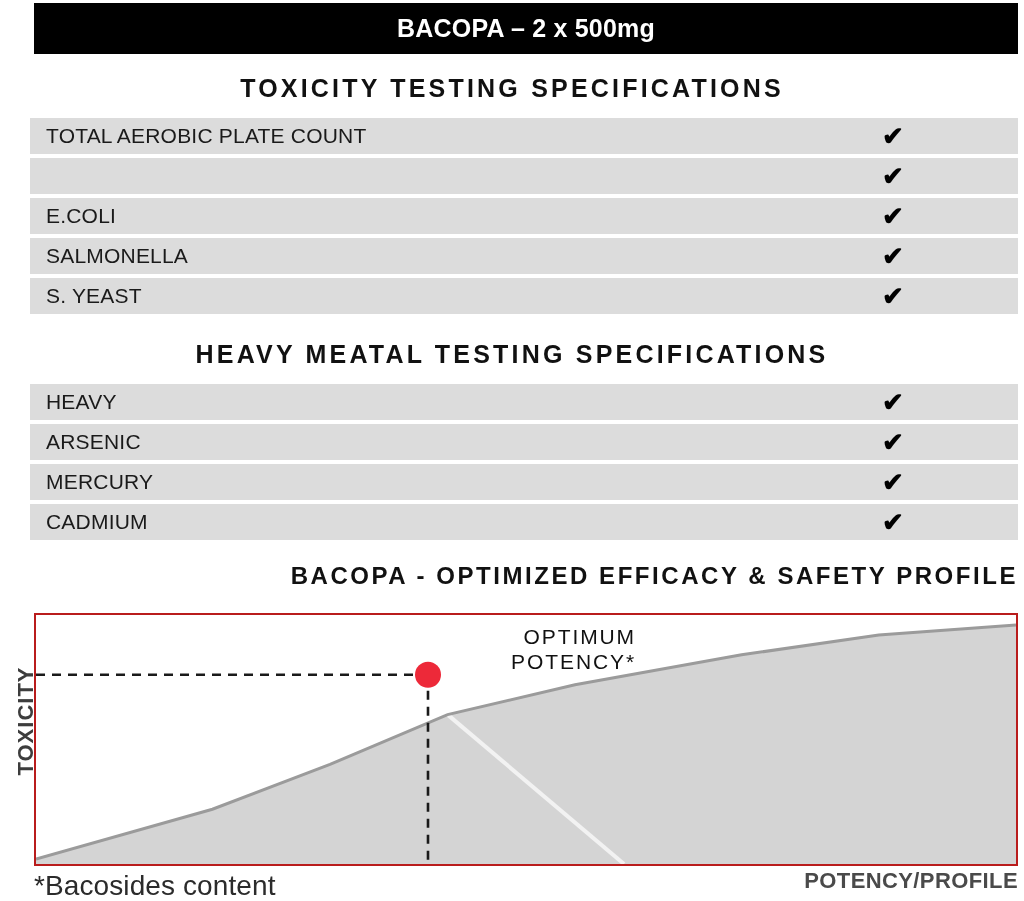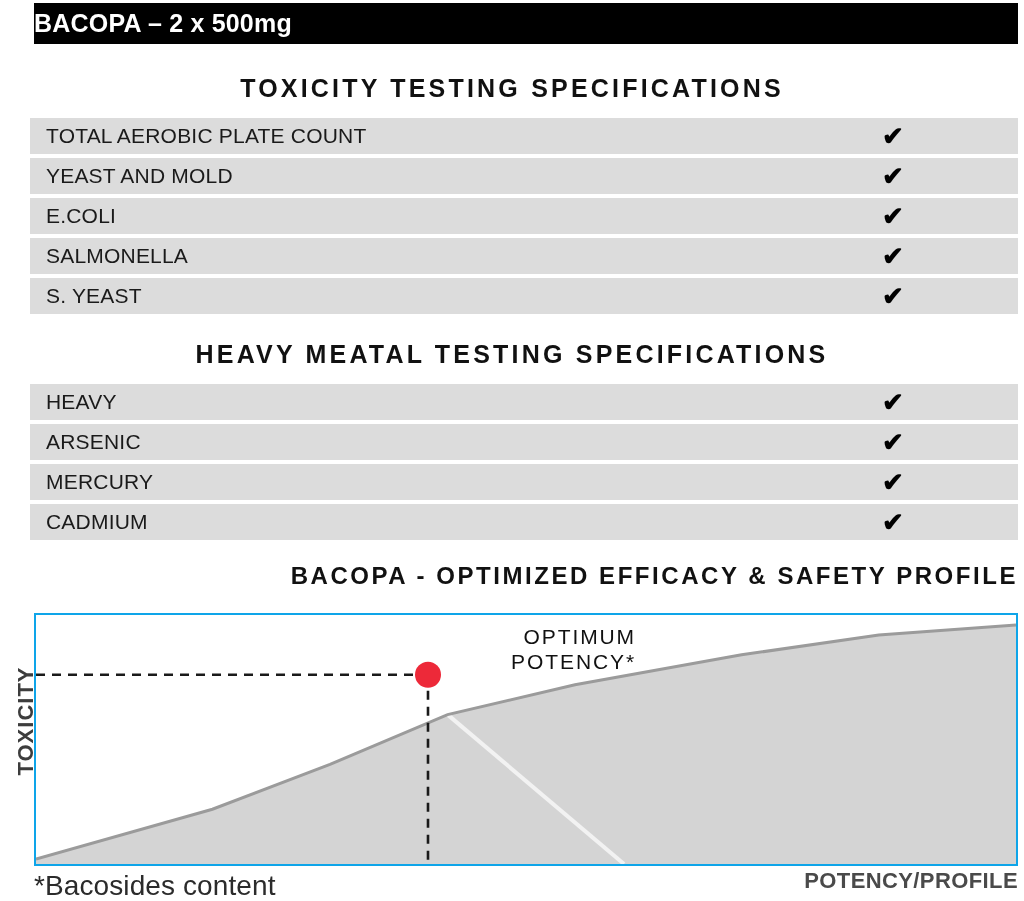--- a/index.html
+++ b/index.html
@@ -15,24 +15,25 @@
     overflow: hidden;
     position: relative;
   }
 
   
   .banner {
     position: absolute;
     left: 34px;
     top: 3px;
     width: 984px;
-    height: 41px;
+    height: 51px;
     background: #000000;
     display: flex;
     align-items: center;
+    justify-content: center;
   }
   .banner-title {
     color: #ffffff;
     font-size: 25px;
     font-weight: bold;
     letter-spacing: 0.2px;
     white-space: nowrap;
   }
 
   
@@ -106,21 +107,21 @@
     top: 600px;
     width: 1024px;
     height: 301px;
   }
   #chart-frame {
     position: absolute;
     left: 34px;
     top: 13px;
     width: 984px;
     height: 253px;
-    border: 2px solid #0ea5e9;
+    border: 2px solid #b91c1c;
     background: #ffffff;
     overflow: hidden;
     box-sizing: border-box;
   }
   #chart-svg {
     position: absolute;
     left: 0;
     top: 0;
     width: 100%;
     height: 100%;
@@ -192,21 +193,20 @@
 </div>
 
 <div class="section-heading" id="heading-microbial">TOXICITY TESTING SPECIFICATIONS</div>
 
 <div class="spec-table" id="table-microbial">
   <div class="spec-row">
     <span class="spec-label">TOTAL AEROBIC PLATE COUNT</span>
     <span class="spec-check">✔</span>
   </div>
   <div class="spec-row">
-    <span class="spec-label">YEAST AND MOLD</span>
     <span class="spec-check">✔</span>
   </div>
   <div class="spec-row">
     <span class="spec-label">E.COLI</span>
     <span class="spec-check">✔</span>
   </div>
   <div class="spec-row">
     <span class="spec-label">SALMONELLA</span>
     <span class="spec-check">✔</span>
   </div>

